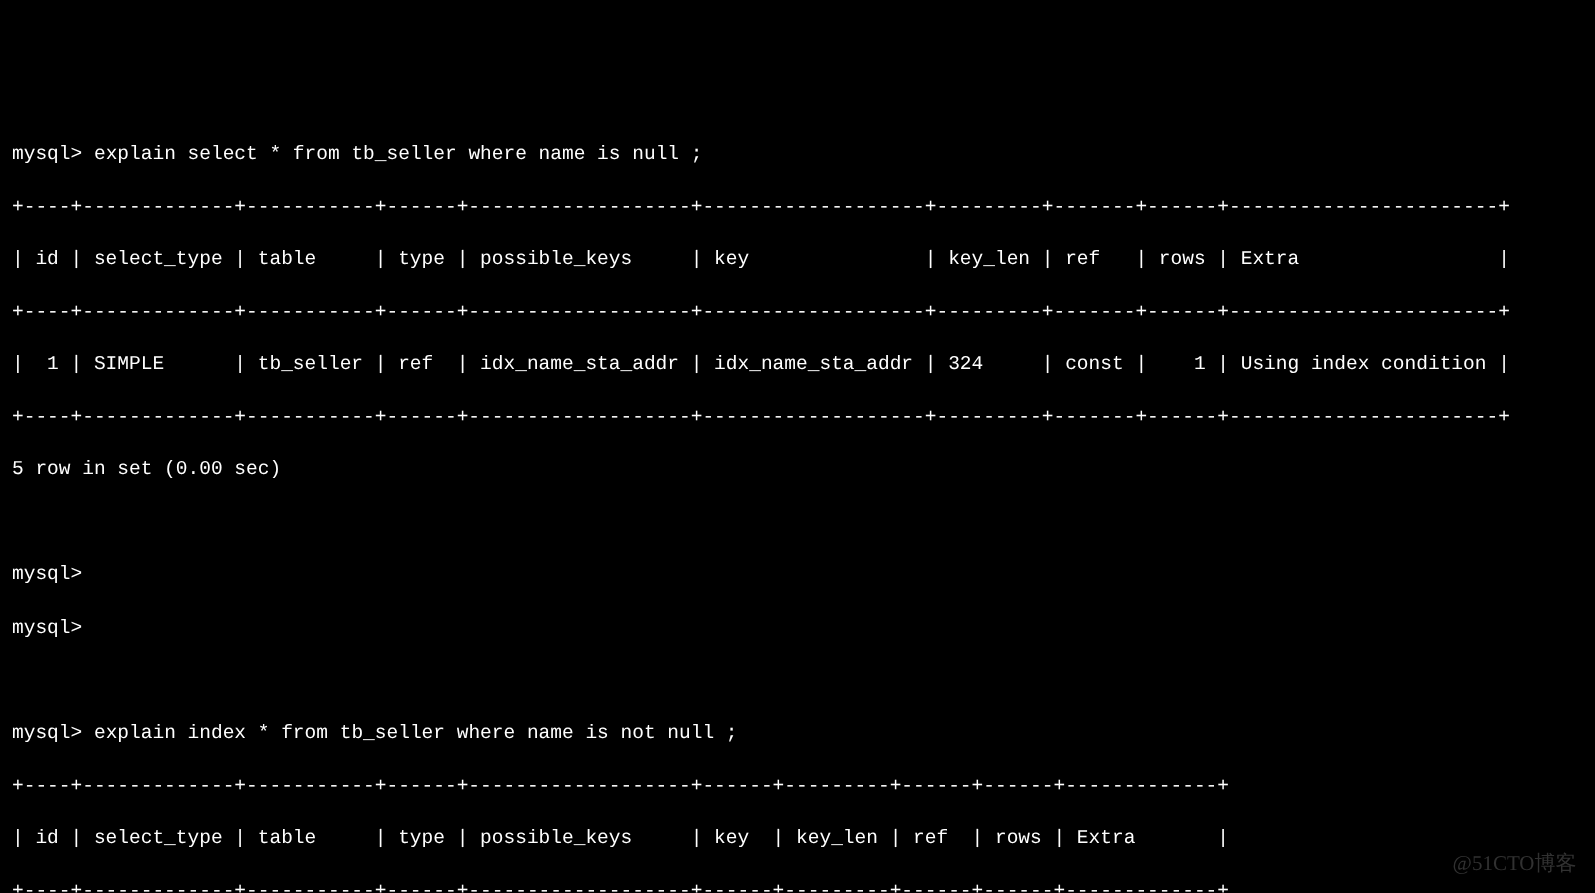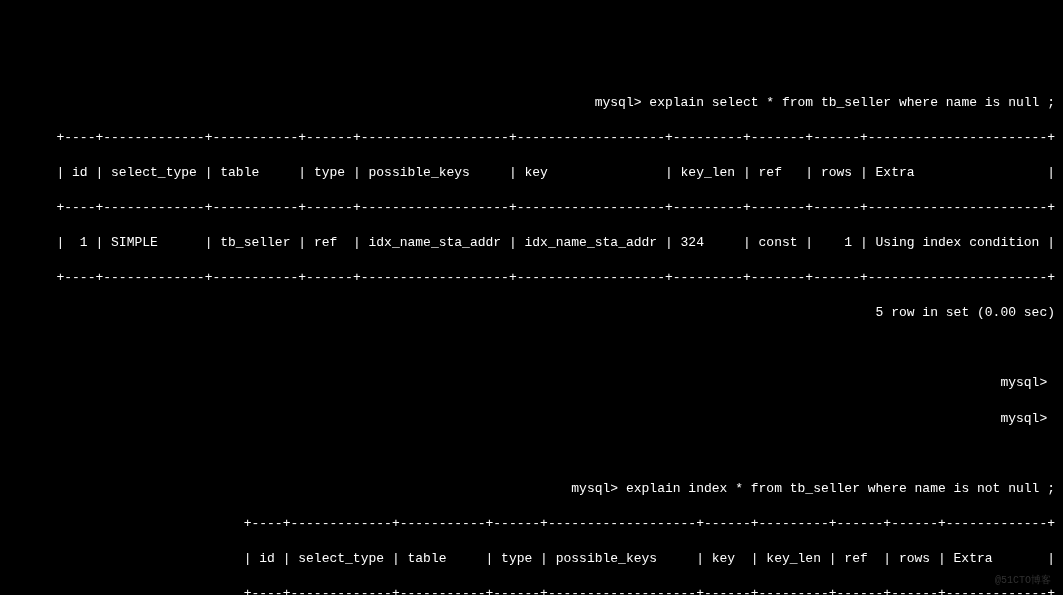--- a/index.html
+++ b/index.html
@@ -1,36 +1,36 @@
 <!DOCTYPE html>
 <html><head>
 <meta charset="utf-8">
 <style>
-  * { margin: 0; padding: 0; box-sizing: border-box; text-align: right; }
+  * { margin: 0; padding: 0; box-sizing: border-box; }
   body {
     background: #000;
     color: #fff;
     font-family: "Consolas", "Courier New", monospace;
     font-size: 13px;
     line-height: 1.35;
     padding: 6px 8px;
     width: 1063px;
     height: 595px;
     overflow: hidden;
     position: relative;
     white-space: pre;
   }
   .prompt-line span { display: inline; }
   .watermark {
     position: absolute;
     right: 12px;
     bottom: 8px;
     color: #5a5a5a;
-    font-size: 10px;
-    font-family: Liberation Mono, monospace;
+    font-size: 14px;
+    font-family: Liberation Serif, serif;
     opacity: 0.55;
     pointer-events: none;
   }
 </style>
 </head>
 <body>
 
 
 
 

